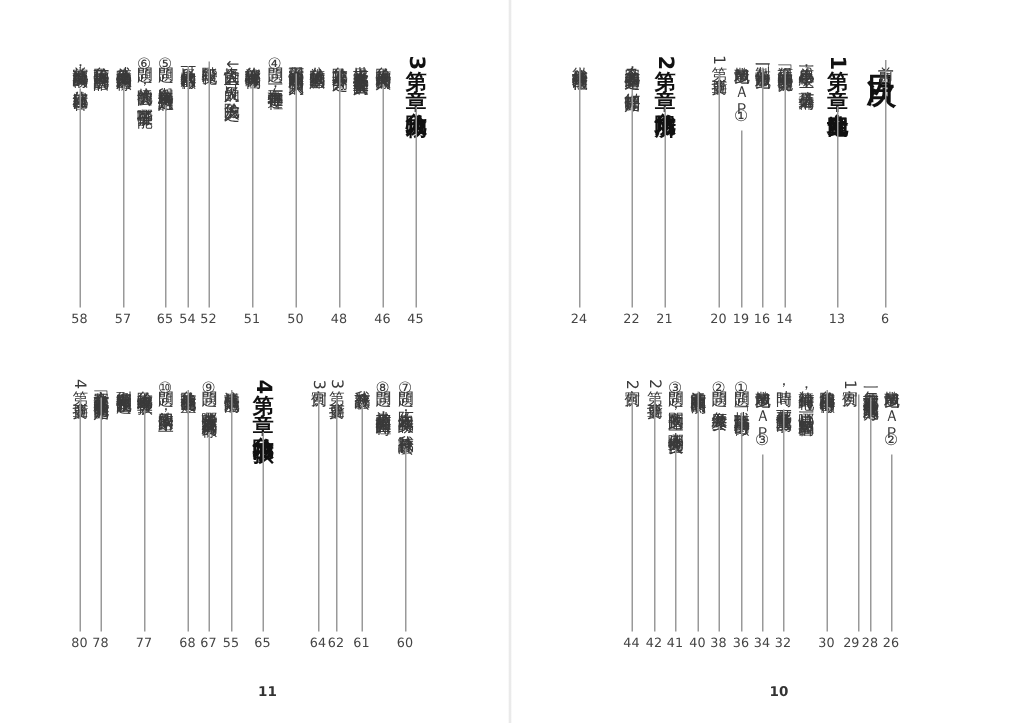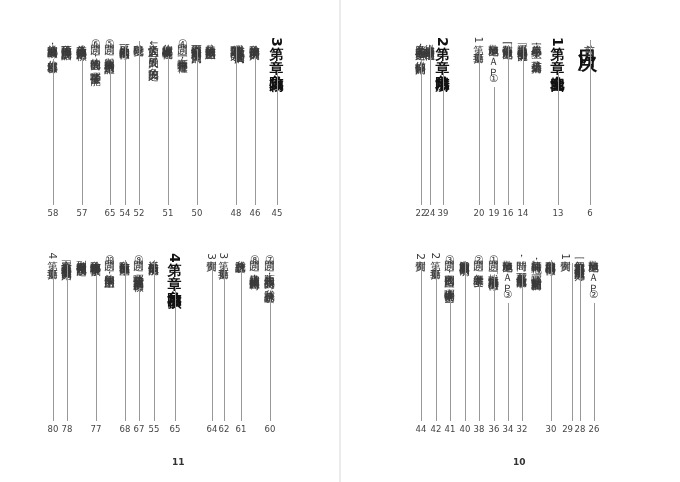--- a/index.html
+++ b/index.html
@@ -55,28 +55,28 @@
         <span class="pg">19</span>
       </div>
       <div class="col" style="left: 472px; top: 36px; height: 182px; text-align: center;">
         <span class="txt">第1章摘要</span>
         <span class="leader"></span>
         <span class="pg">20</span>
       </div>
       <div class="col chapter" style="left: 433px; top: 36px; height: 182px;">
         <span class="txt">第2章　危險場所</span>
         <span class="leader"></span>
-        <span class="pg">39</span>
+        <span class="pg">21</span>
       </div>
       <div class="col" style="left: 414px; top: 36px; height: 182px;">
         <span class="txt">安全又安心的通學之路，從打招呼開始</span>
         <span class="leader"></span>
         <span class="pg">22</span>
       </div>
-      <div class="col" style="left: 423px; top: 36px; height: 182px;">
+      <div class="col" style="left: 379px; top: 36px; height: 182px;">
         <span class="txt">從小培養打招呼的禮儀</span>
         <span class="leader"></span>
         <span class="pg">24</span>
       </div>
       <div class="col" style="left: 587px; top: 252px; height: 182px;">
         <span class="txt">散步地圖ＭＡＰ②</span>
         <span class="leader"></span>
         <span class="pg">26</span>
       </div>
       <div class="col" style="left: 573px; top: 252px; height: 182px;">
@@ -143,21 +143,21 @@
         <span class="pg">45</span>
       </div>
       <div class="col" style="left: 248px; top: 36px; height: 182px;">
         <span class="txt">危險人物是什麼樣的人？</span>
         <span class="leader"></span>
         <span class="pg">46</span>
       </div>
       <div class="col" style="left: 233px; top: 36px; height: 182px;">
         <span class="txt">世界上絕大多數都是良善且安全的人，</span>
       </div>
-      <div class="col" style="left: 219px; top: 36px; height: 182px; margin-left: 10px;">
+      <div class="col" style="left: 219px; top: 36px; height: 182px;">
         <span class="txt">危險的人只占了十萬分之一</span>
         <span class="leader"></span>
         <span class="pg">48</span>
       </div>
       <div class="col" style="left: 204px; top: 36px; height: 182px;">
         <span class="txt">分辨危險人物的重點</span>
       </div>
       <div class="col" style="left: 190px; top: 36px; height: 182px;">
         <span class="txt">與當下情況和時間「格格不入」的人</span>
         <span class="leader"></span>

